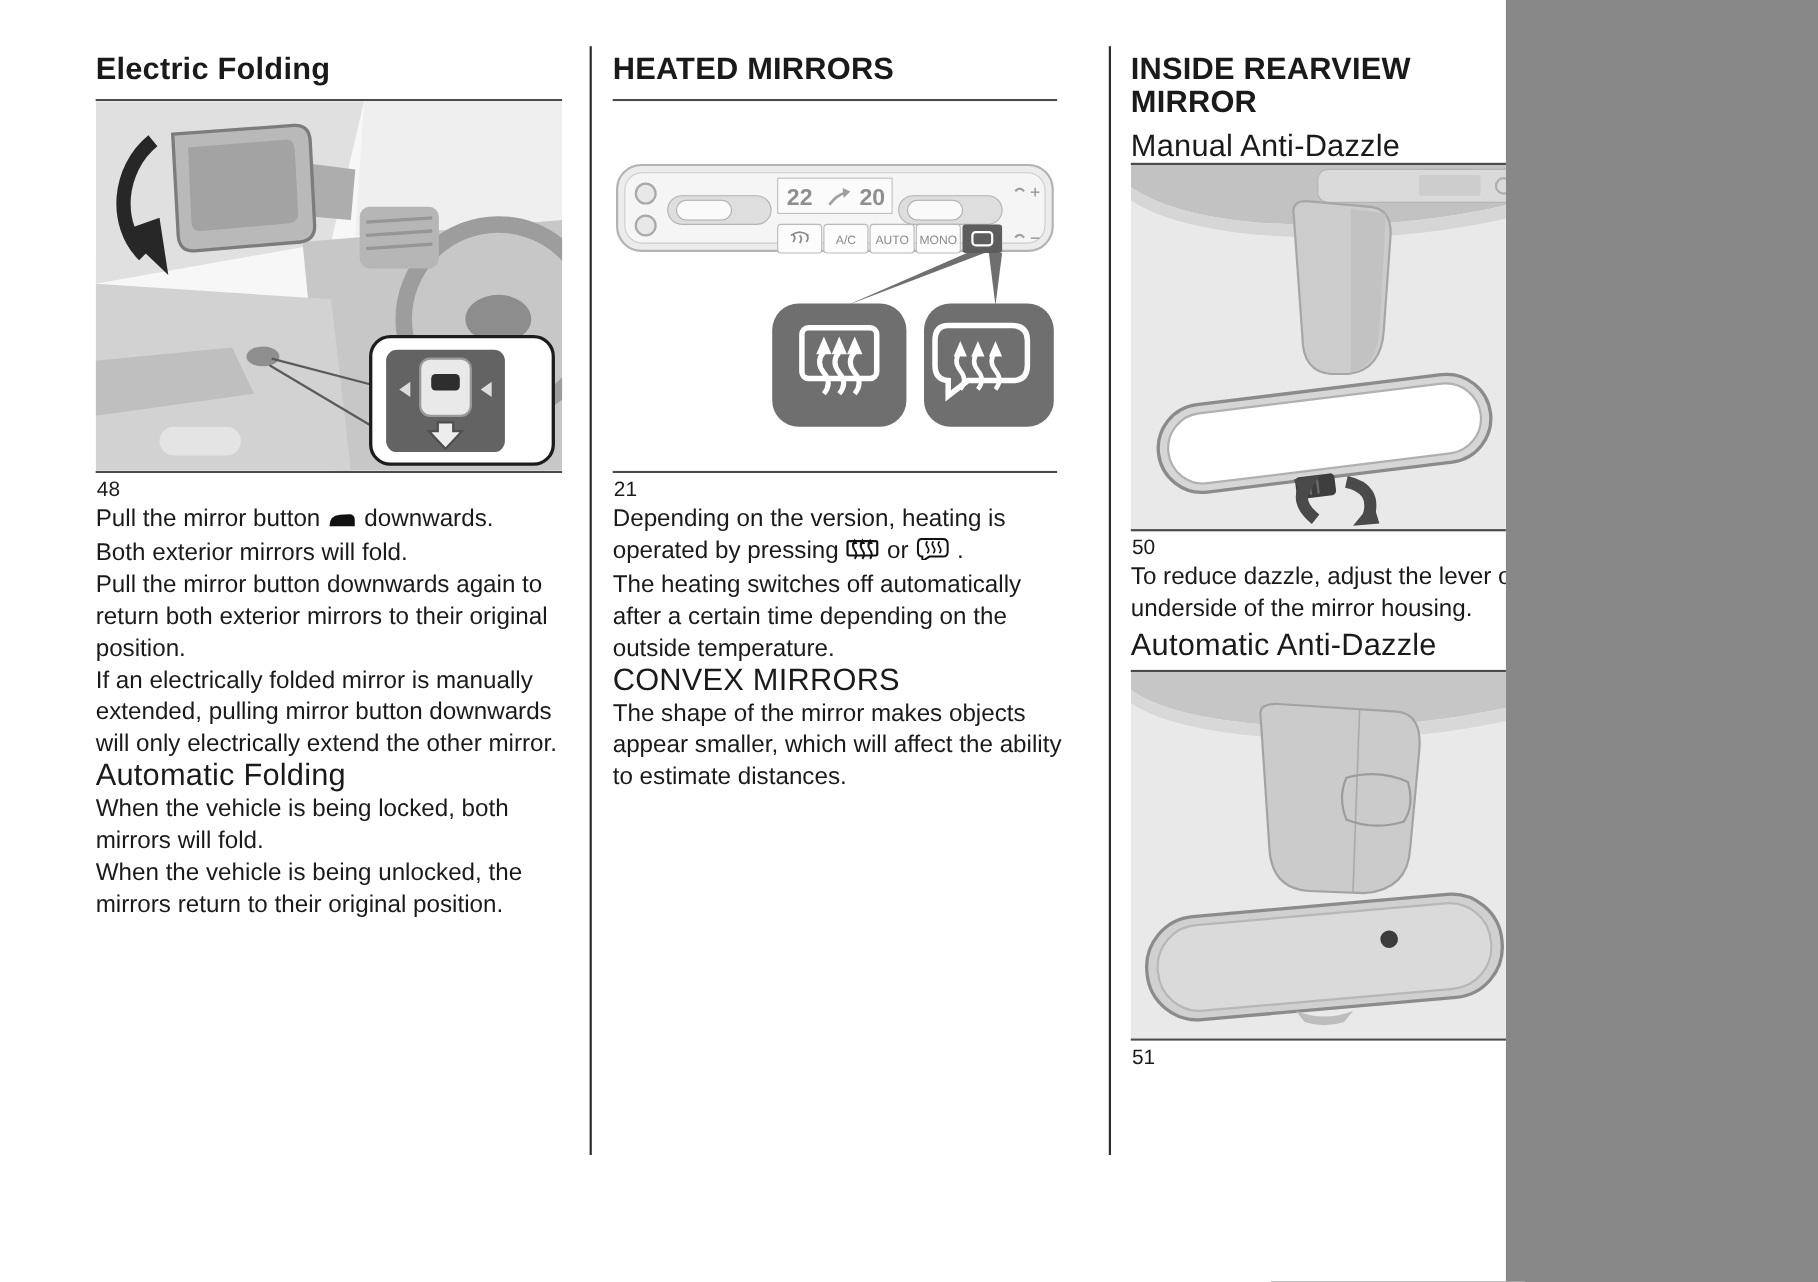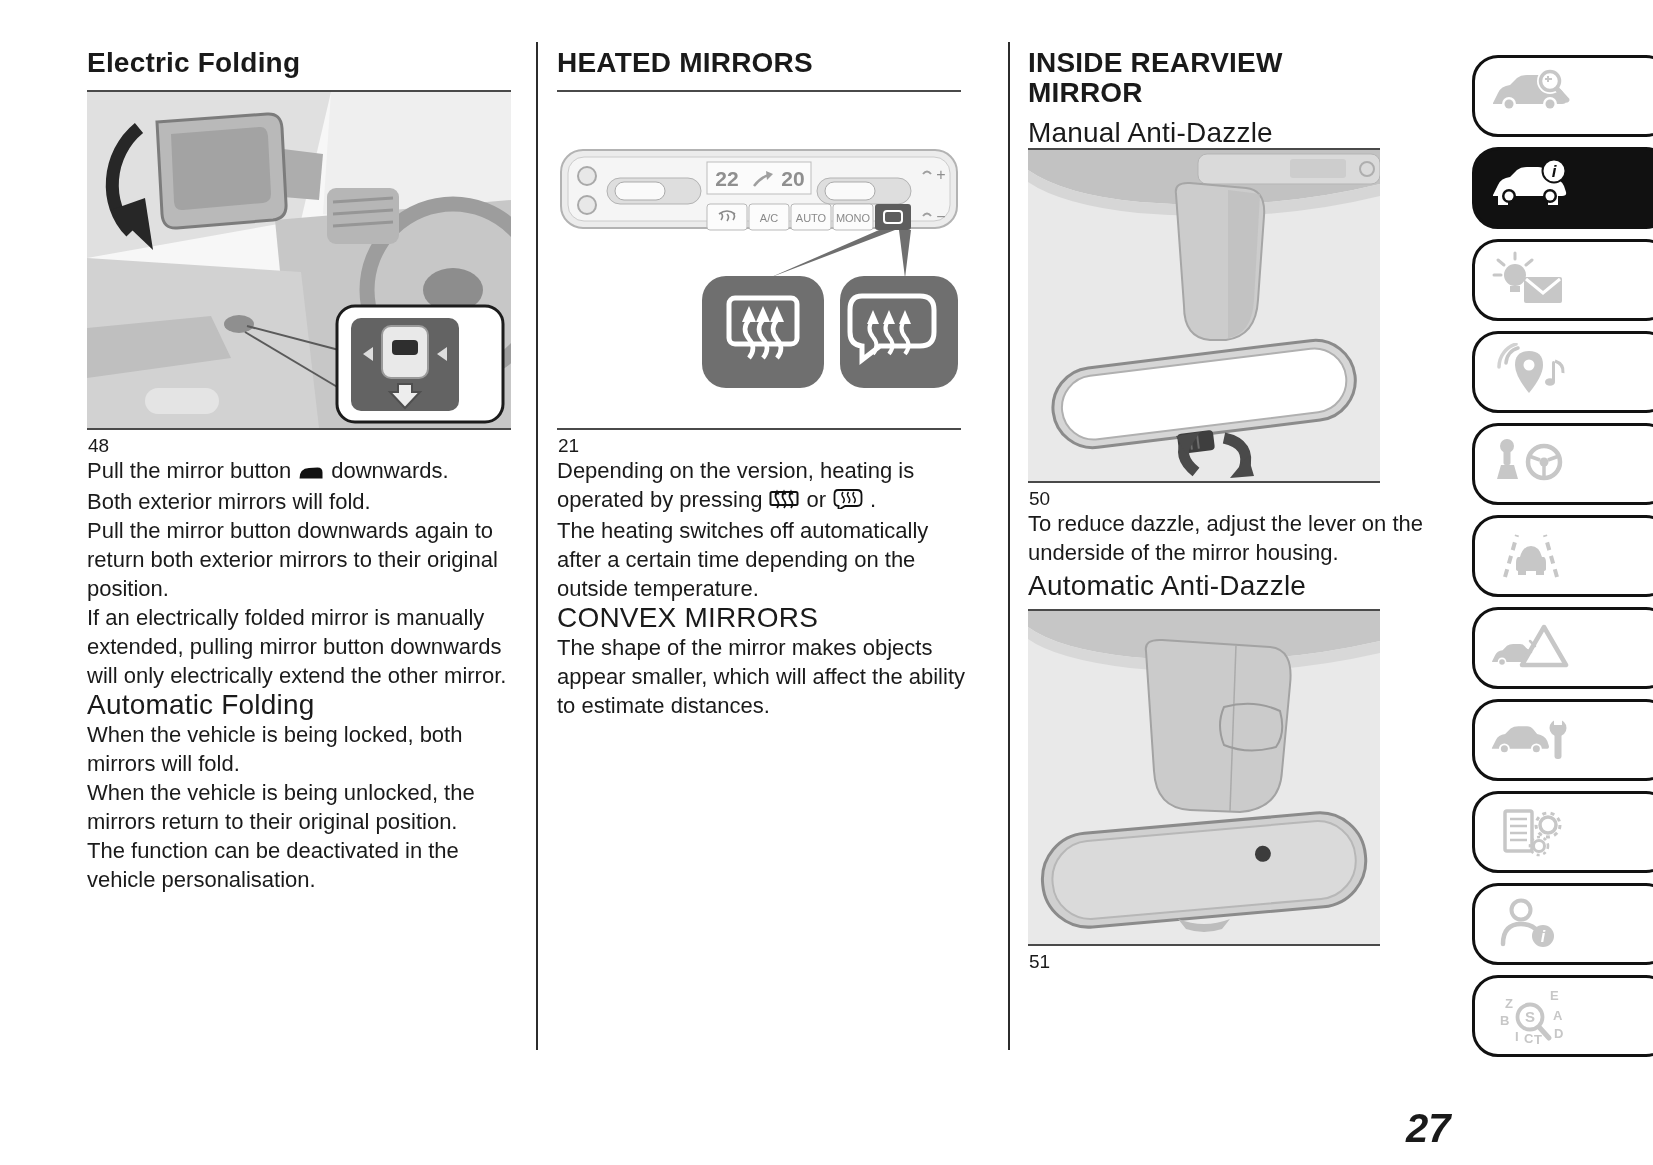--- a/index.html
+++ b/index.html
@@ -1,16 +1,16 @@
 <!DOCTYPE html>
 <html style="--c-ink: #1a1a1a; --c-rule: #4a4a4a; --c-divider: #2c2c2c; --c-tab_border: #111111; --c-tab_icon: #c7c7c7; --c-tab_active_bg: #111111; --c-figure_bg: #e9e9e9; --c-callout_dark: #6f6f6f;"><head>
 <meta charset="utf-8">
 <style>
   html,body { margin:0; padding:0; background:#888; }
-  .page { position:relative; width:1653px; height:1165px; background:#fff; overflow:hidden;
+  .page { position:relative; width:1369px; height:1165px; background:#fff; overflow:hidden;
           font-family:"Liberation Sans","DejaVu Sans",sans-serif; color:var(--c-ink,#1a1a1a); }
   .col { position:absolute; top:40px; }
   .col1 { left:87px;  width:436px; }
   .col2 { left:557px; width:420px; }
   .col3 { left:1028px; width:420px; }
   .head { margin:0; font-size:28px; line-height:30px; font-weight:700; letter-spacing:.2px; padding-top:8px; }
   .subhead { margin:0; font-size:28px; line-height:30px; font-weight:400; letter-spacing:.2px; }
   .narrow { max-width:330px; }
   figure { margin:0; border-top:2px solid var(--c-rule,#4a4a4a); border-bottom:2px solid var(--c-rule,#4a4a4a); font-size:0; }
   .caption { font-size:19px; line-height:20px; margin:6px 0 0 1px; }
@@ -80,21 +80,20 @@
             <path d="M1.5 13.5 Q1.5 3.5 11 3 L19.5 2.5 Q24.5 2.5 24.5 7.5 L24.5 13.5 Z" fill="#111"></path>
           </svg></span><span>downwards.</span>
     </p>
     <p class="body">Both exterior mirrors will fold.</p>
     <p class="body">Pull the mirror button downwards again to return both exterior mirrors to their original position.</p>
     <p class="body">If an electrically folded mirror is manually extended, pulling mirror button downwards will only electrically extend the other mirror.</p>
 
     <h3 class="subhead mt16">Automatic Folding</h3>
     <p class="body mt9">When the vehicle is being locked, both mirrors will fold.</p>
     <p class="body">When the vehicle is being unlocked, the mirrors return to their original position.</p>
-    <p class="body">The function can be deactivated in the vehicle personalisation.</p>
   </div>
 
   <div class="vdiv" style="left:536px"></div>
 
   <div class="col col2">
     <h2 class="head">HEATED MIRRORS</h2>
 
     <figure class="mt12" style="width:404px">
       <svg width="404" height="336" viewBox="0 0 404 336">
         <rect width="404" height="336" fill="#ffffff"></rect>

